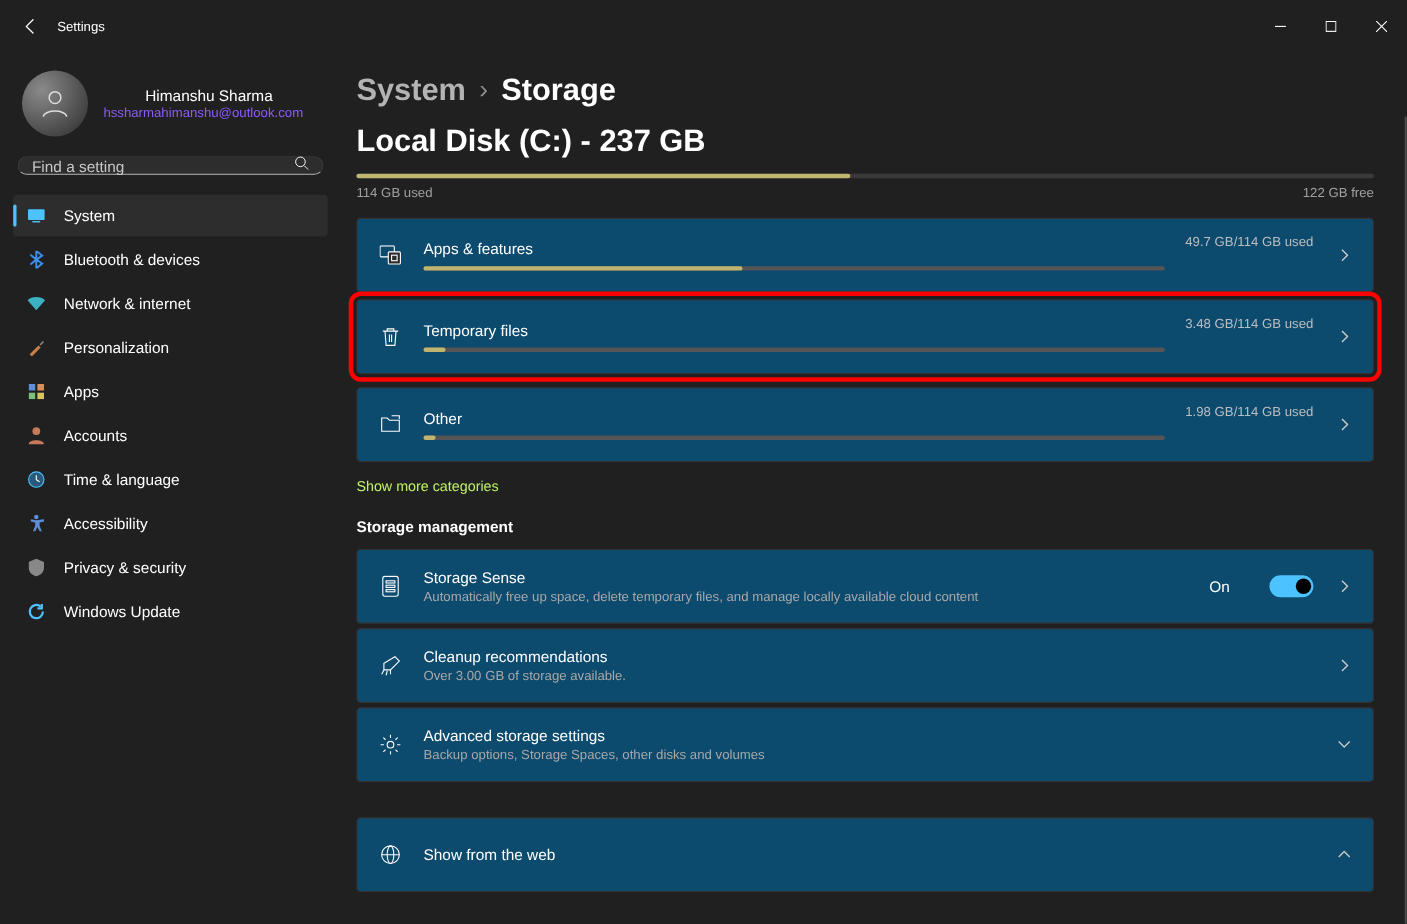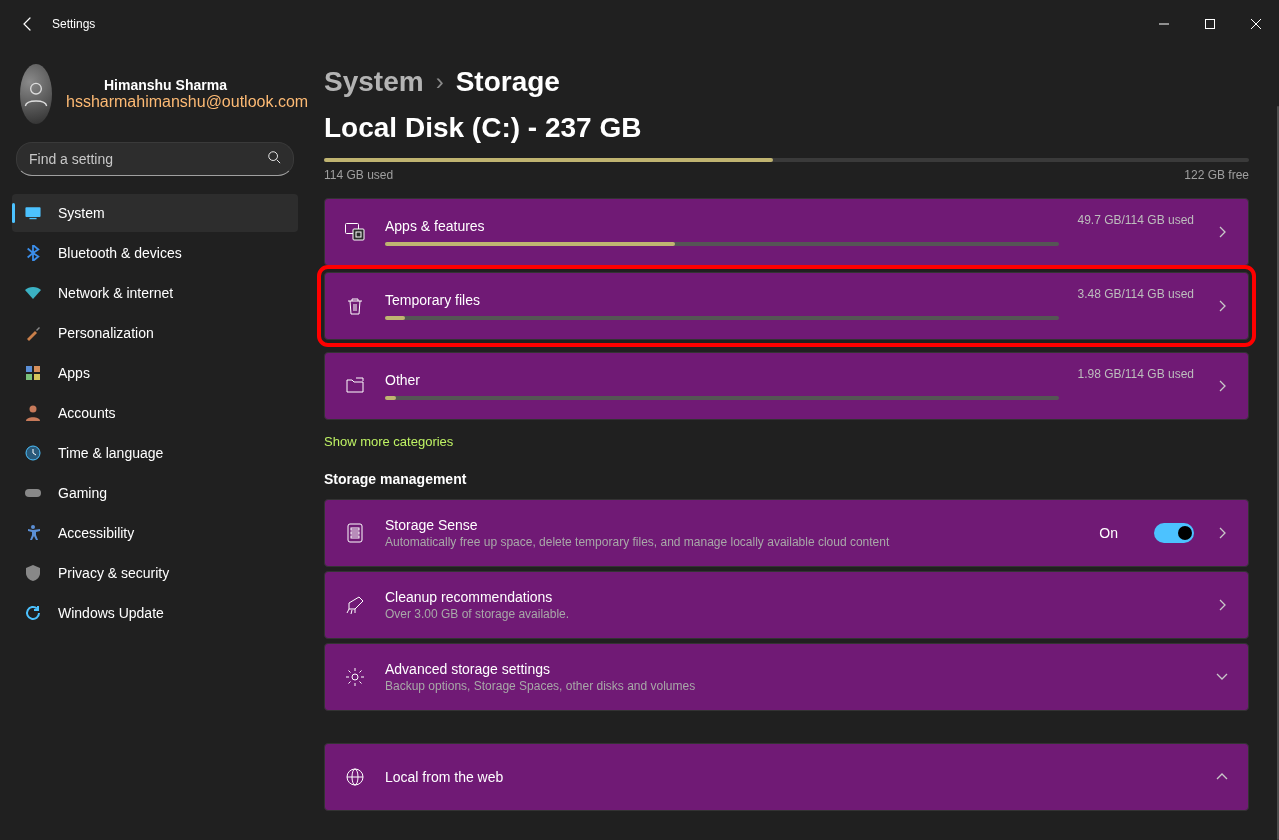--- a/index.html
+++ b/index.html
@@ -19,27 +19,27 @@
 
 .body { flex: 1; display: flex; overflow: hidden; }
 
 .sidebar { width: 310px; padding: 12px 12px 12px 12px; display: flex; flex-direction: column; }
 .profile { display: flex; align-items: center; gap: 14px; padding: 4px 8px 18px 8px; }
 .avatar {
   width: 60px; height: 60px; border-radius: 50%;
   background: radial-gradient(circle at 30% 30%, #8a8a8a, #2b2b2b);
   display:flex;align-items:center;justify-content:center;
 }
-.profile .name { font-size: 14px; font-weight: 700; padding-left: 38px; }
-.profile .email { font-size: 16px; color: #fdba74; }
+.profile .name { font-size: 14px; font-weight: 400; padding-left: 38px; }
+.profile .email { font-size: 12px; color: #8b5cf6; }
 
 .search {
   display: flex; align-items: center;
   background: #2d2d2d; border: 1px solid #3a3a3a; border-bottom: 1px solid #a0a0a0;
-  border-radius: 16px; height: 34px; padding: 0 12px; margin: 0 4px 18px 4px;
+  border-radius: 16px; height: 17px; padding: 0 12px; margin: 0 4px 18px 4px;
 }
 .search input {
   flex: 1; background: transparent; border: none; outline: none; color: #fff; font-size: 14px;
 }
 .search input::placeholder { color: #c8c8c8; }
 
 .nav { display: flex; flex-direction: column; gap: 2px; }
 .nav-item {
   display: flex; align-items: center; gap: 16px;
   height: 38px; padding: 0 12px; border-radius: 4px;
@@ -60,21 +60,21 @@
 .breadcrumb .crumb1 { font-size: 28px; font-weight: 600; color: #b3b3b3; }
 .breadcrumb .sep { font-size: 24px; color: #8a8a8a; }
 .breadcrumb .crumb2 { font-size: 28px; font-weight: 600; }
 
 .disk-title { font-size: 28px; font-weight: 600; margin-top: 14px; }
 .disk-bar { height: 4px; background: #3a3a3a; border-radius: 2px; margin-top: 14px; }
 .disk-bar .fill { height: 100%; background: #c0b471; border-radius: 2px; }
 .disk-stats { display: flex; justify-content: space-between; font-size: 12px; color: #a0a0a0; margin-top: 6px; margin-bottom: 16px;}
 
 .card {
-  background: #701a75; border: 1px solid #333; border-radius: 4px;
+  background: #0c4a6e; border: 1px solid #333; border-radius: 4px;
   display: flex; align-items: center; padding: 14px 16px 14px 18px; margin-bottom: 4px;
   min-height: 68px; gap: 18px;
 }
 .card.highlight { outline: 4px solid #ff0000; outline-offset: 3px; margin-bottom: 12px; margin-top:6px;}
 .card-icon { width: 24px; display: flex; justify-content: center; color:#fff;}
 .card-main { flex: 1; }
 .card-title { font-size: 14px; }
 .card-sub { font-size: 12px; color: #a8a8a8; margin-top: 2px; }
 .card-bar { height: 4px; background: #555; border-radius: 2px; margin-top: 8px; width: 100%; }
 .card-bar .fill { height:100%; background:#c0b471; border-radius:2px; }
@@ -201,28 +201,20 @@
         <span class="nav-icon">
             <svg width="16" height="16" viewBox="0 0 16 16" fill="none">
               <circle cx="8" cy="8" r="7" stroke="#4cc2ff" fill="#2a5a7a"></circle>
               <path d="M8 4v4l3 2" stroke="#fff"></path>
             </svg>
           </span>
         <span>Time &amp; language</span>
       </div>
       <div class="nav-item">
         <span class="nav-icon">
-            <svg width="18" height="12" viewBox="0 0 18 12" fill="#888">
-              <rect x="1" y="2" width="16" height="8" rx="4"></rect>
-            </svg>
-          </span>
-        <span>Gaming</span>
-      </div>
-      <div class="nav-item">
-        <span class="nav-icon">
             <svg width="14" height="16" viewBox="0 0 14 16" fill="#5b8fd6">
               <circle cx="7" cy="2" r="2"></circle>
               <path d="M7 5l-5-1v2l4 1v3l-2 5h2l2-4 2 4h2l-2-5v-3l4-1v-2z"></path>
             </svg>
           </span>
         <span>Accessibility</span>
       </div>
       <div class="nav-item">
         <span class="nav-icon">
             <svg width="14" height="16" viewBox="0 0 14 16" fill="#888">
@@ -391,21 +383,21 @@
 
     <div class="card">
       <span class="card-icon">
           <svg width="20" height="20" viewBox="0 0 20 20" fill="none" stroke="#fff">
             <circle cx="10" cy="10" r="8"></circle>
             <ellipse cx="10" cy="10" rx="3" ry="8"></ellipse>
             <path d="M2 10h16"></path>
           </svg>
         </span>
       <div class="card-main">
-        <div class="card-title">Local from the web</div>
+        <div class="card-title">Show from the web</div>
       </div>
       <span class="chevron">
           <svg width="12" height="8" viewBox="0 0 12 8" fill="none">
             <path d="M1 6l5-5 5 5" stroke="#c8c8c8" stroke-width="1.3"></path>
           </svg>
         </span>
     </div>
 
   </main>
 </div>

